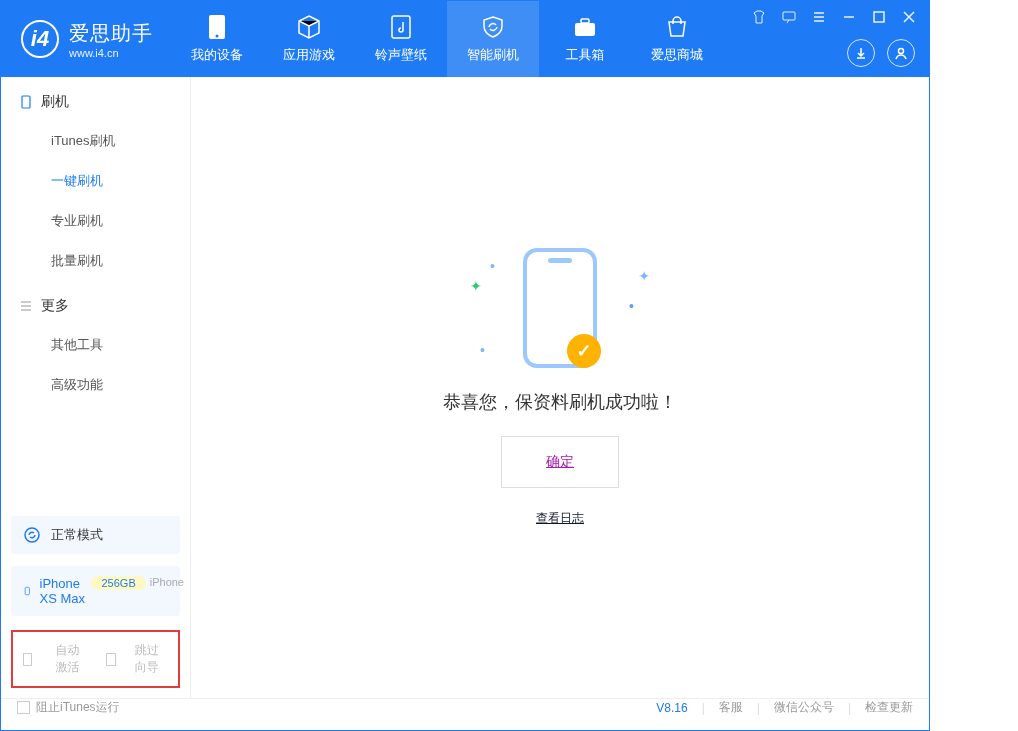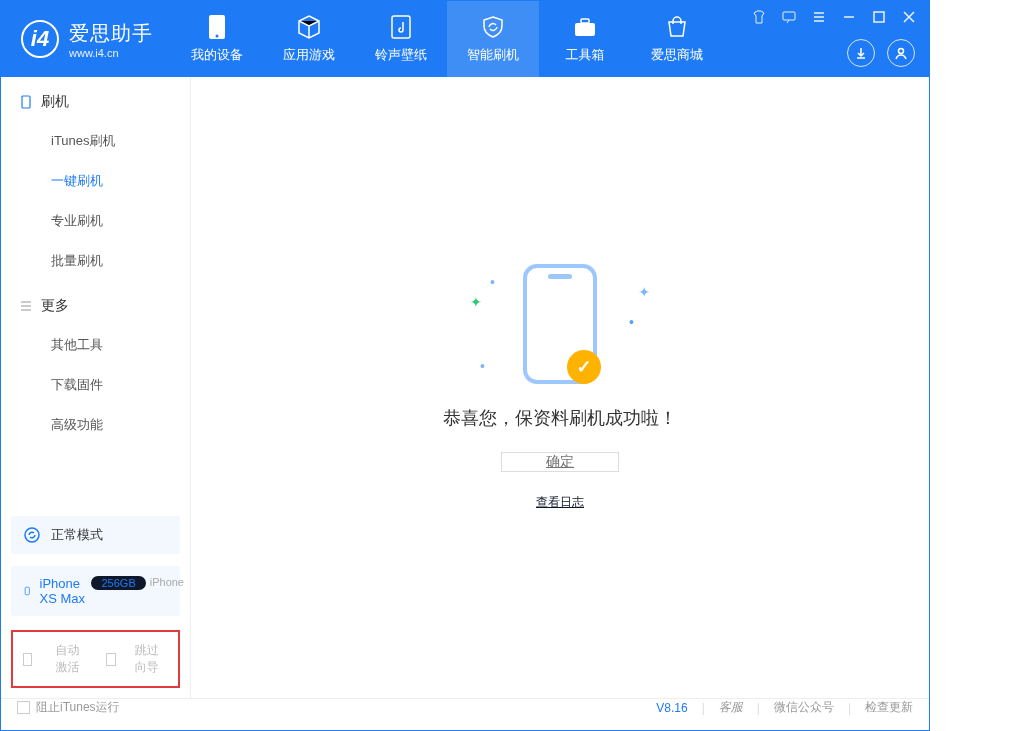--- a/index.html
+++ b/index.html
@@ -24,33 +24,33 @@
 
 .body { flex:1; display:flex; min-height:0; }
 .sidebar { width: 190px; border-right:1px solid #eee; display:flex; flex-direction:column; font-size:13px; color:#444; }
 .side-group-header { display:flex; align-items:center; gap:8px; padding: 16px 18px 10px; font-size:14px; color:#333; font-weight:500; }
 .side-item { padding: 11px 18px 11px 50px; cursor:pointer; color:#555; }
 .side-item.active { color:#1e7bf5; }
 .side-spacer { flex:1; }
 .mode-card, .device-card { margin: 6px 10px; background:#f3f7fe; border-radius:3px; padding:10px 12px; display:flex; align-items:center; gap:10px; cursor:pointer; }
 .device-card { flex-direction:row; align-items:flex-start; gap:4px; }
 .device-card .dname { color:#1e7bf5; font-weight:500; font-size:13px; }
-.badge { display:inline-block; background:#0f172a; color:#1e7bf5; border-radius:10px; padding:1px 10px; font-size:11px; }
+.badge { display:inline-block; background:#fef9c3; color:#1e7bf5; border-radius:10px; padding:1px 10px; font-size:11px; }
 .device-card .dsub { color:#aaa; font-size:11px; }
 .highlight-box { border:2px solid #e23b3b; margin: 8px 10px 10px; padding:10px; display:flex; gap:18px; align-items:center; font-size:12px; color:#bbb; }
 .chk { width:13px; height:13px; border:1px solid #ccc; display:inline-block; vertical-align:middle; }
 
 .main { flex:1; position:relative; display:flex; flex-direction:column; align-items:center; justify-content:center; gap:22px; }
 .confetti { position:relative; width:120px; height:120px; }
 .phone { width:74px; height:120px; border:4px solid #9dc7ff; border-radius:14px; margin:0 auto; position:relative; background:#fff; }
 .phone::before { content:""; position:absolute; top:6px; left:50%; transform:translateX(-50%); width:24px; height:5px; background:#9dc7ff; border-radius:3px; }
 .check-badge { position:absolute; right:-8px; bottom:-4px; width:34px; height:34px; background:#ffb300; border-radius:50%; display:flex; align-items:center; justify-content:center; color:#fff; font-size:18px; font-weight:bold; }
 .spark { position:absolute; font-size:14px; color:#7fb4ff; }
 .msg { font-size:18px; color:#333; }
-.ok-btn { border:1px solid #ddd; background:#fff; padding:0 44px; font-size:14px; color:#737373; cursor:pointer;text-decoration:underline; }
+.ok-btn { border:1px solid #ddd; background:#fff; padding:16px 44px; font-size:14px; color:#a21caf; cursor:pointer;text-decoration:underline; }
 .log-link { color:#0f172a; font-size:12px; text-decoration:underline; cursor:pointer; }
 
 .statusbar { height:32px; border-top:1px solid #eee; display:flex; align-items:flex-start; padding:0 16px; font-size:12px; color:#999; gap:10px; }
 .statusbar .right { margin-left:auto; display:flex; align-items:center; gap:14px; }
 .statusbar .sep { color:#ddd; }
 .statusbar .version { color:#1e7bf5; }
 .small-icon { width:14px; height:14px; }
 </style>
 </head>
 <body>
@@ -181,21 +181,20 @@
       <div class="side-item">专业刷机</div>
       <div class="side-item">批量刷机</div>
 
       <div class="side-group-header">
         <svg class="small-icon" viewBox="0 0 14 14">
             <path d="M2 3h10M2 7h10M2 11h10" stroke="#bbb" stroke-width="1.5"></path>
           </svg>
         <span>更多</span>
       </div>
       <div class="side-item">其他工具</div>
-      <div class="side-item">下载固件</div>
       <div class="side-item">高级功能</div>
 
       <div class="side-spacer"></div>
 
       <div class="mode-card">
         <svg width="18" height="18" viewBox="0 0 18 18">
             <circle cx="9" cy="9" r="7" fill="none" stroke="#1e7bf5" stroke-width="1.5"></circle>
             <path d="M6 9a3 3 0 015-2M12 9a3 3 0 01-5 2" stroke="#1e7bf5" stroke-width="1.5" fill="none"></path>
           </svg>
         <span style="color:#333;">正常模式</span>
@@ -242,20 +241,20 @@
   </div>
 
   <div class="statusbar">
     <label style="display:flex;align-items:center;gap:6px;cursor:pointer;">
       <span class="chk"></span>
       <span>阻止iTunes运行</span>
     </label>
     <div class="right">
       <span class="version">V8.16</span>
       <span class="sep">|</span>
-      <a style="cursor:pointer;font-style:italic;">客服</a>
+      <a style="cursor:pointer;">客服</a>
       <span class="sep">|</span>
       <a style="cursor:pointer;">微信公众号</a>
       <span class="sep">|</span>
       <a style="cursor:pointer;">检查更新</a>
     </div>
   </div>
 </div>
 
 </body></html>

